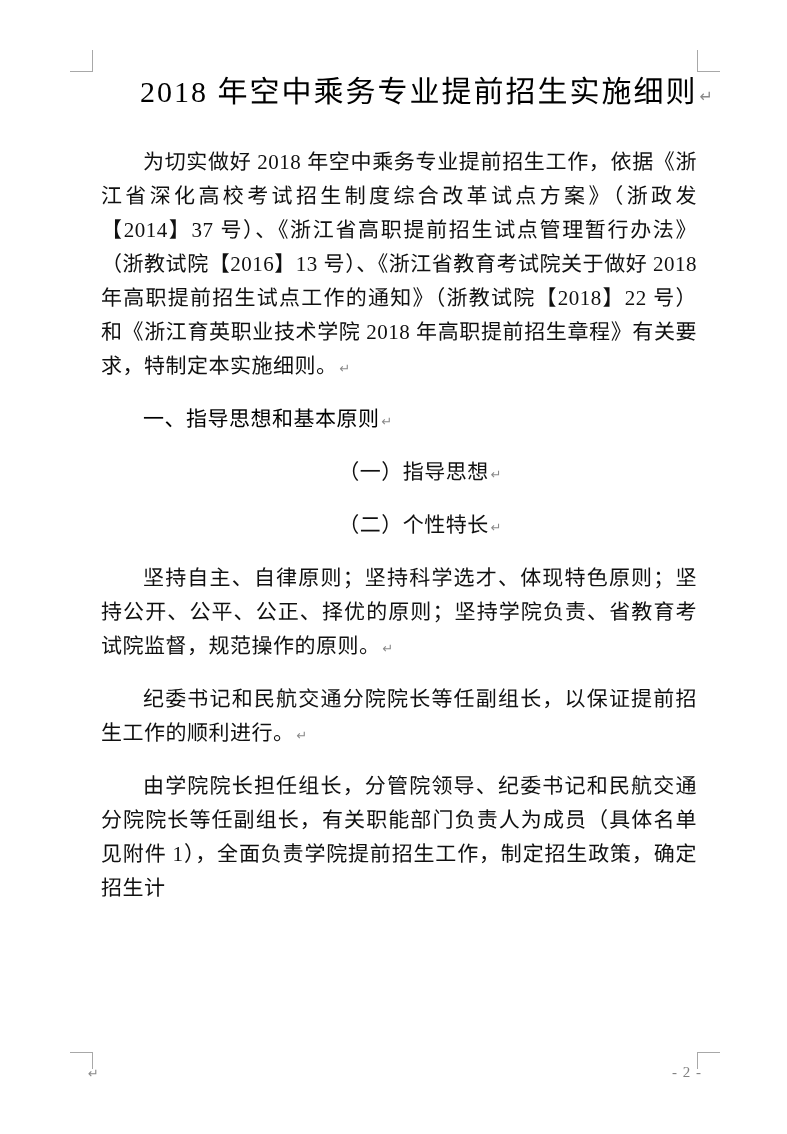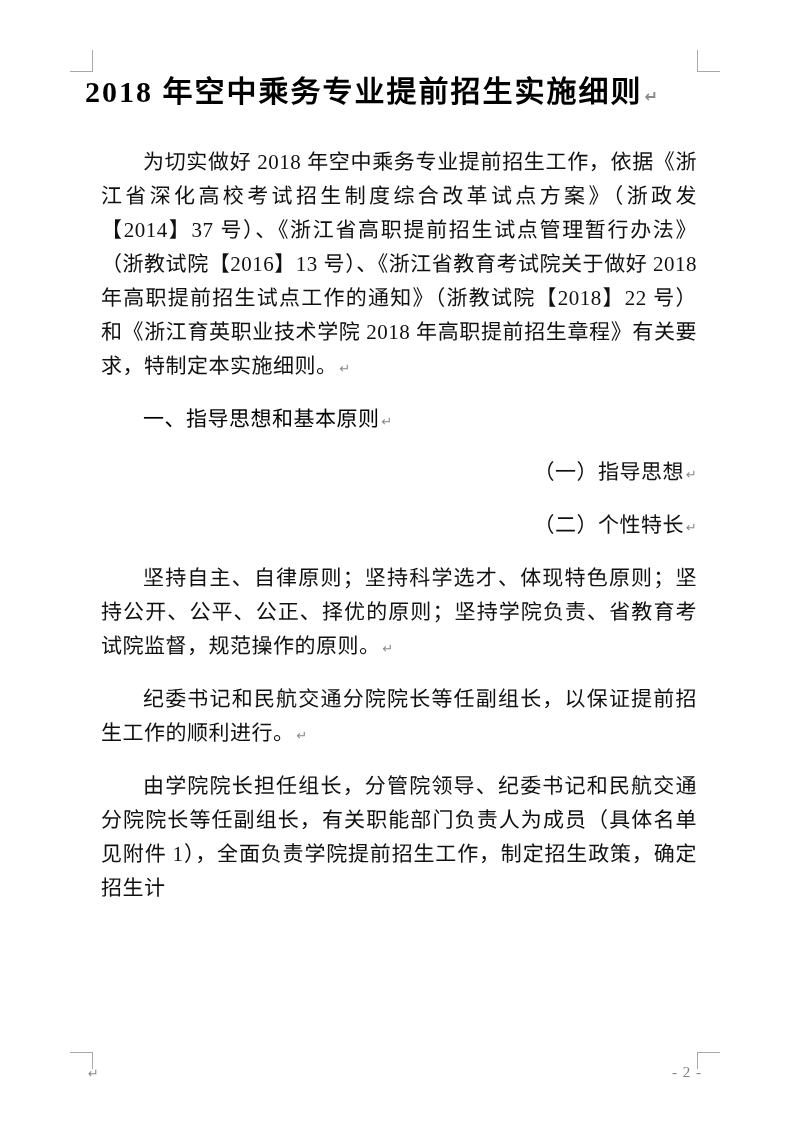--- a/index.html
+++ b/index.html
@@ -26,23 +26,23 @@
   
   #content {
     position: absolute;
     left: 85px;
     top: 70px;
     width: 628px;
   }
   h1.doc-title {
     margin: 0 0 26px 0;
     font-size: 30px;
-    font-weight: bold;
+    font-weight: normal;
     line-height: 44px;
-    text-align: left;
+    text-align: right;
     letter-spacing: 2px;
     white-space: nowrap;
     color: #000000;
   }
   p.block {
     margin: 16px;
     font-size: 21px;
     line-height: 34px;
     text-indent: 2em;
     text-align: justify;
@@ -51,21 +51,21 @@
     color: #101010;
   }
   p.block.heading {
     font-weight: normal;
     margin-top: 16px;
     margin-bottom: 4px;
     text-align: left;
     color: #000000;
   }
   p.block.subheading {
-    text-align: right;
+    text-align: center;
   }
   .pilcrow {
     font-size: 13px;
     color: #8a8a8a;
     letter-spacing: 0;
     padding-left: 2px;
     font-family: "DejaVu Sans", sans-serif;
   }
   h1 .pilcrow { font-size: 16px; }
 

